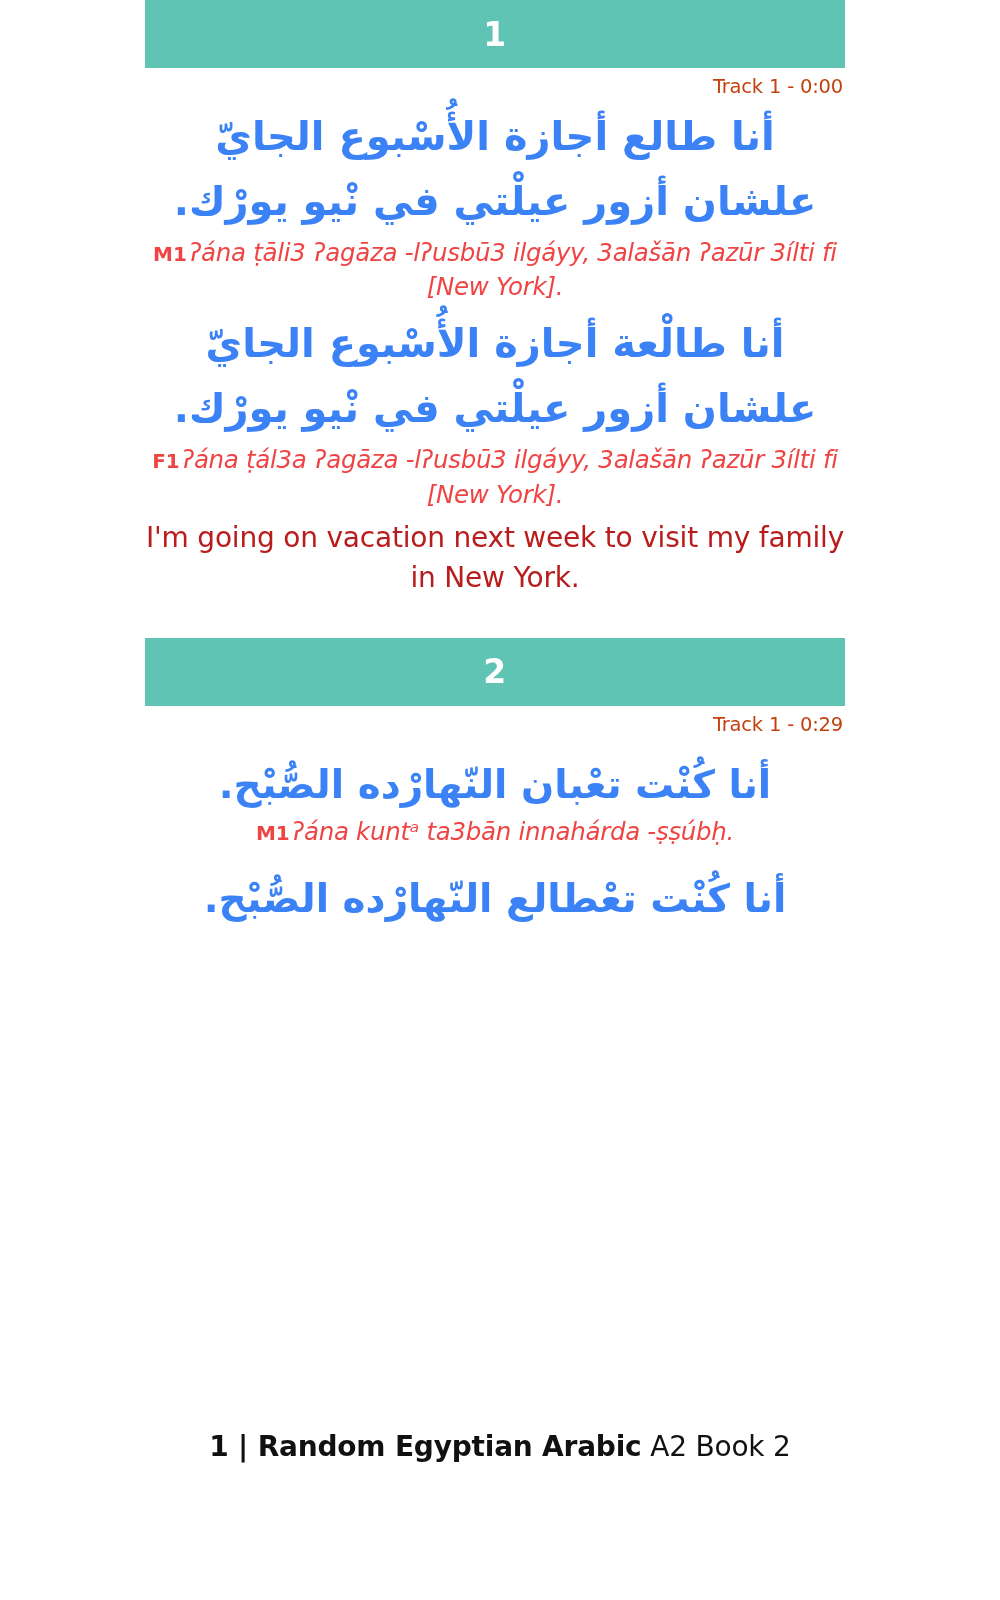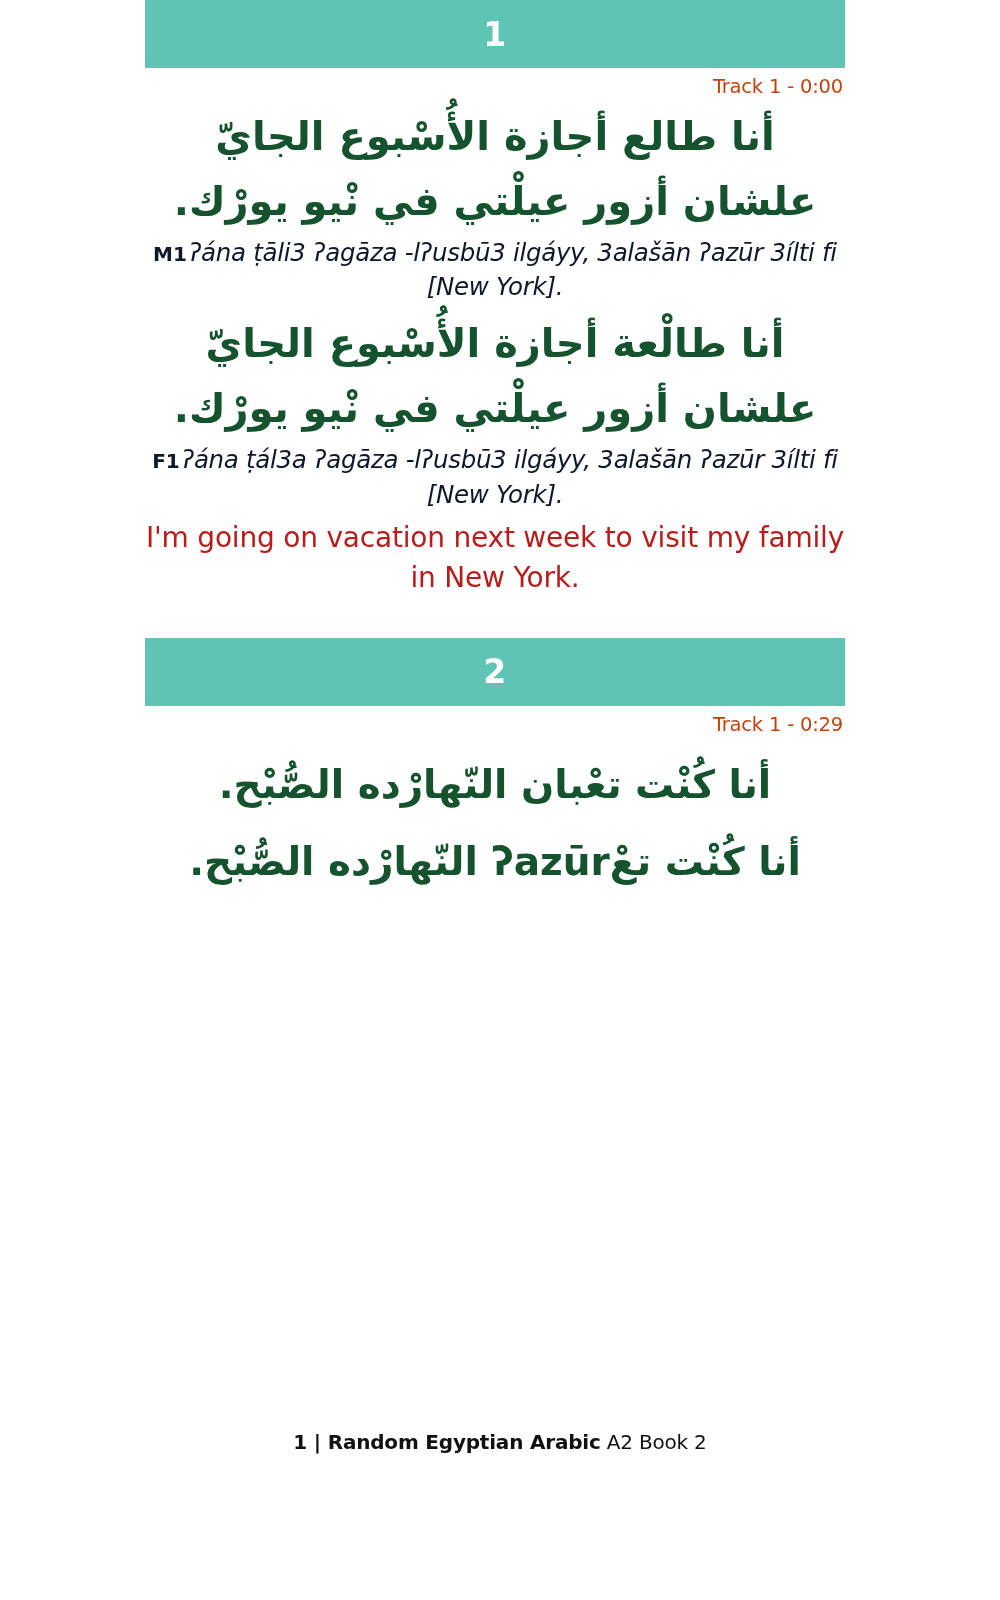--- a/index.html
+++ b/index.html
@@ -60,38 +60,38 @@
   }
 
   
   .arabic {
     direction: rtl;
     text-align: center;
     font-family: "DejaVu Sans", "Liberation Sans", sans-serif;
     font-weight: bold;
     font-size: 40px;
     line-height: 1.62;
-    color: #14532d;
+    color: #3b82f6;
     margin-top: 6px;
     margin-bottom: 2px;
     padding: 0 4px;
   }
   .arabic.compact {
     font-size: 39px;
     line-height: 1.45;
     margin-top: 21px;
   }
 
   
   .translit {
     text-align: center;
     font-size: 24.5px;
     font-style: italic;
     line-height: 1.42;
-    color: #0f172a;
+    color: #ef4444;
     font-family: "DejaVu Sans", "Liberation Sans", sans-serif;
     margin-top: 2px;
     padding: 0 2px;
     letter-spacing: -0.3px;
   }
   .spk {
     font-style: normal;
     font-weight: bold;
     font-size: 20px;
     letter-spacing: 0px;
@@ -111,21 +111,21 @@
 
   .item-block + .item-block { margin-top: 40px; }
 
   
   .footer {
     position: absolute;
     left: 0;
     right: 0;
     top: 1430px;
     text-align: center;
-    font-size: 20px;
+    font-size: 28px;
     color: #111111;
     font-family: "DejaVu Sans", "Liberation Sans", sans-serif;
     letter-spacing: -0.2px;
   }
   .footer-strong { font-weight: bold; }
   .footer-light { font-weight: normal; }
 </style>
 </head>
 <body>
 
@@ -152,22 +152,25 @@
       <div class="english">I'm going on vacation next week to visit my family in New York.</div>
     </div>
 
     <div class="item-block">
       <div class="item-band">
         <span class="item-band-number">2</span>
       </div>
       <div class="track-line">Track 1 - 0:29</div>
 
       <div class="arabic compact">أنا كُنْت تعْبان النّهارْده الصُّبْح.</div>
+      <div class="translit">
+        <span class="spk">M1</span><span>ʔána kuntᵃ ta3bān innahárda -ṣṣúbḥ.</span>
+      </div>
 
-      <div class="arabic compact">أنا كُنْت تعْʔazūr النّهارْده الصُّبْح.</div>
+      <div class="arabic compact">أنا كُنْت تعْطالع النّهارْده الصُّبْح.</div>
 
     </div>
 
   </div>
 
   <div class="footer">
     <span class="footer-strong">1 | Random Egyptian Arabic</span><span class="footer-light"> </span><span class="footer-light">A2 Book 2</span>
   </div>
 
 </div>

